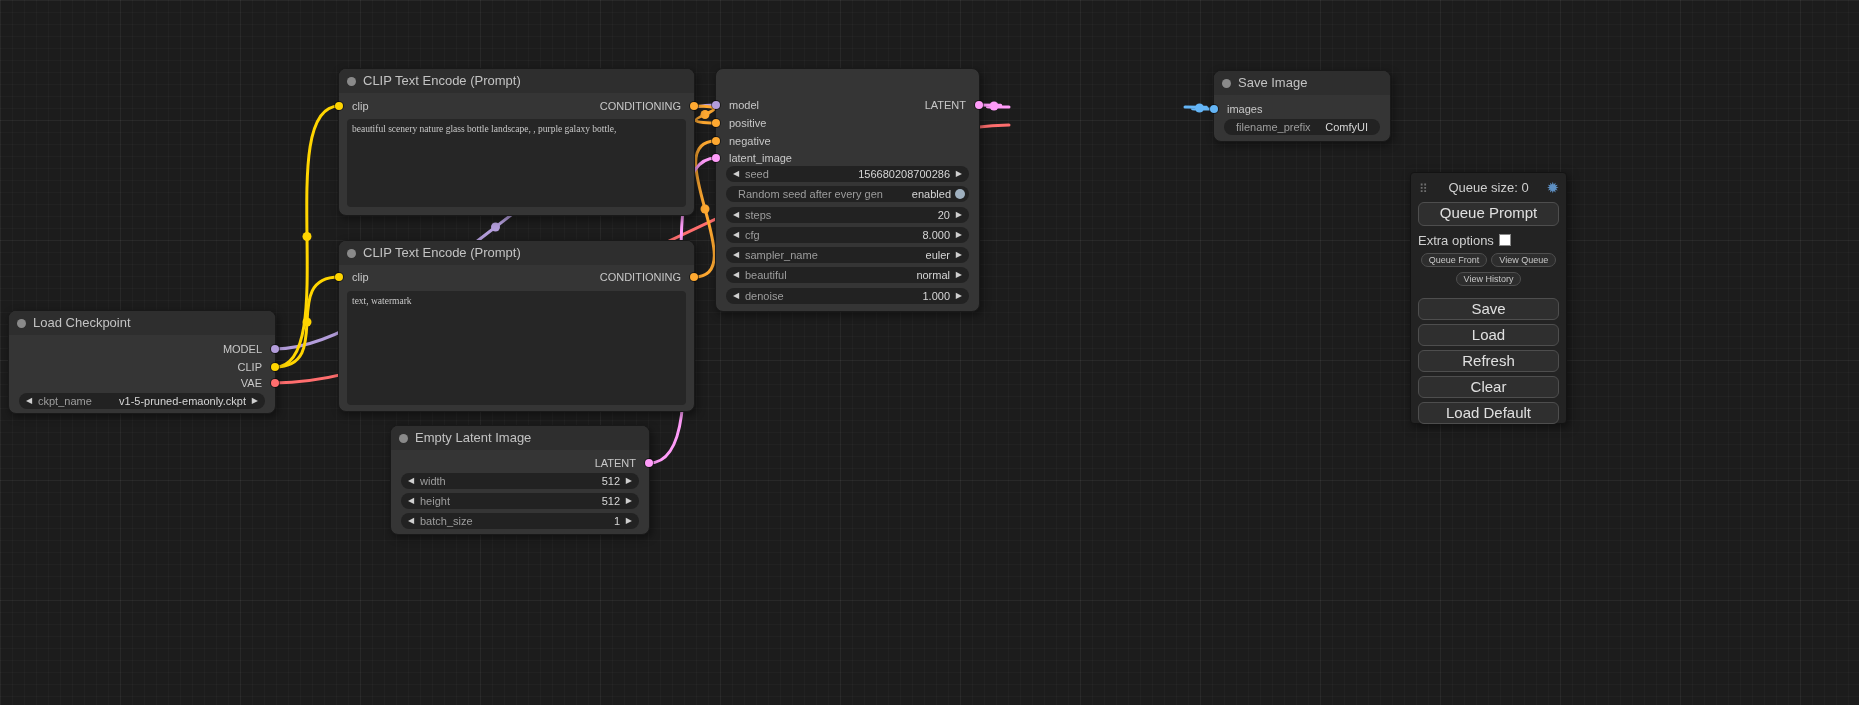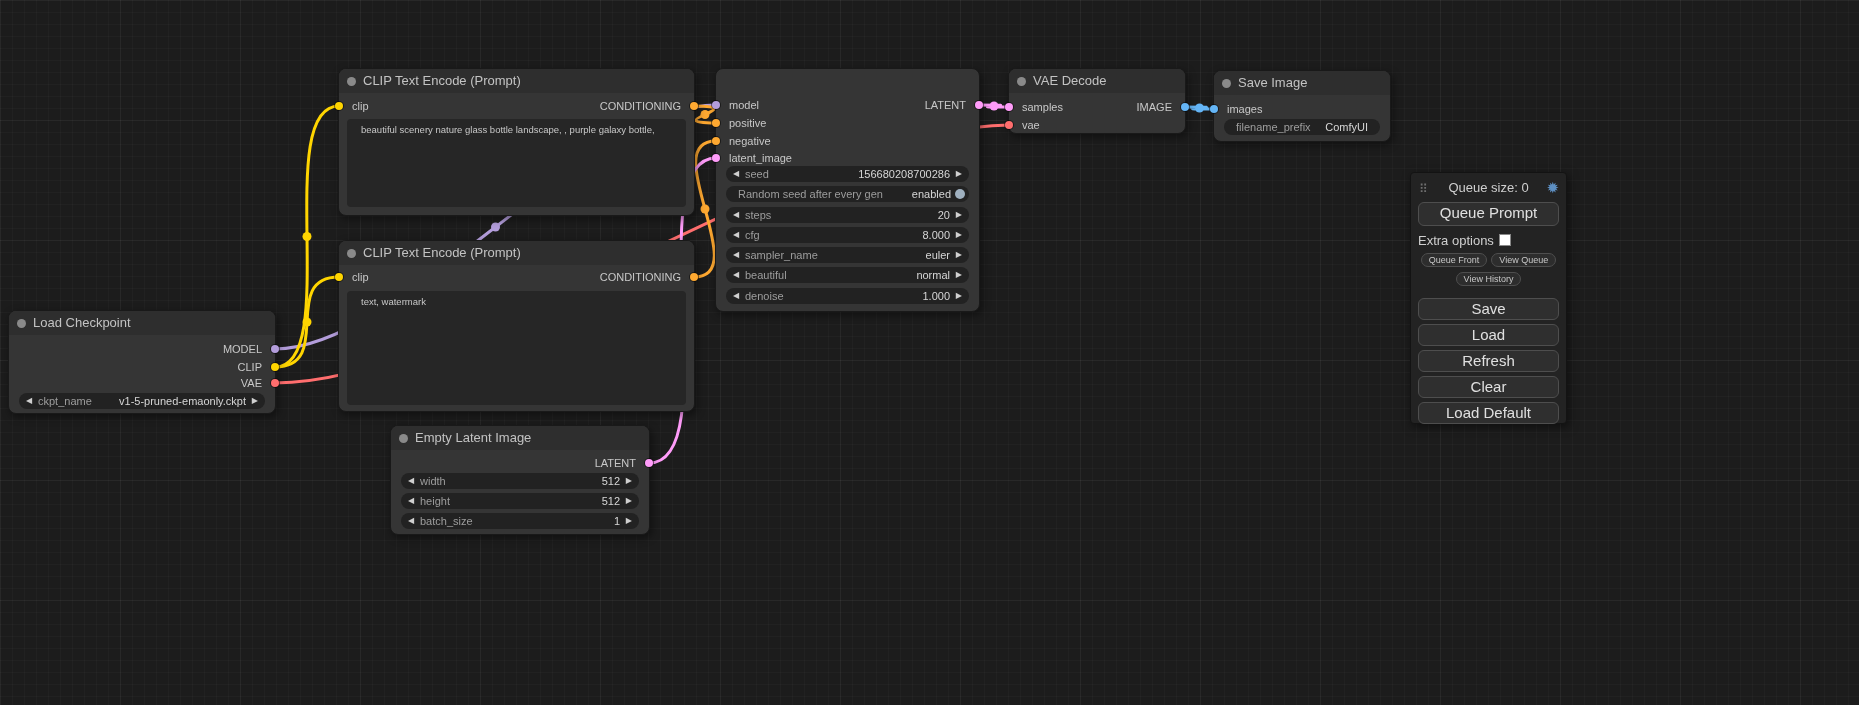--- a/index.html
+++ b/index.html
@@ -42,22 +42,22 @@
   .widget .arrow{position:absolute;font-size:8px;color:#cfcfcf;top:0;}
   .widget .arrow.left{left:7px;}
   .widget .arrow.right{right:7px;}
   .widget .wlabel{position:absolute;left:19px;color:#9d9d9d;white-space:nowrap;}
   .widget.noarrow .wlabel{left:12px;}
   .widget .wvalue{position:absolute;right:19px;color:#d6d6d6;white-space:nowrap;}
   .widget.noarrow .wvalue{right:12px;}
   .widget .toggle-dot{position:absolute;right:4px;top:3px;width:10px;height:10px;border-radius:50%;background:#9fb0bf;}
   .prompt-box{
     position:absolute;left:8px;right:8px;background:#262626;border-radius:4px;
-    font-family:Liberation Sans, sans-serif;font-size:9.5px;line-height:13px;
-    color:#c8c8c8;padding:4px 14px;box-sizing:border-box;white-space:pre-wrap;
+    font-family:Liberation Serif, serif;font-size:9.5px;line-height:13px;
+    color:#c8c8c8;padding:4px 5px;box-sizing:border-box;white-space:pre-wrap;
     overflow:hidden;
   }
   
   #menu{
     position:absolute;z-index:3;left:1410px;top:172px;width:157px;height:252px;
     background:#232323;border:1px solid #131313;border-radius:4px;
     box-shadow:2px 3px 10px rgba(0,0,0,0.5);color:#cccccc;box-sizing:border-box;
     padding:5px 7px;font-size:13px;
   }
   .menu-header{position:relative;height:20px;line-height:20px;}
@@ -249,38 +249,20 @@
       <span class="arrow right">▶</span>
     </div>
     <div class="widget" style="top:219px">
       <span class="arrow left">◀</span>
       <span class="wlabel">denoise</span>
       <span class="wvalue">1.000</span>
       <span class="arrow right">▶</span>
     </div>
   </div>
 
-  <div class="node" style="left:1008px;top:68px;width:178px;height:66px;">
-    <div class="node-title">
-      <span class="collapse-dot"></span>
-      <span class="title-text">VAE Decode</span>
-    </div>
-    <div class="slot in" style="top:30px">
-      <span class="dot" style="background-color: rgb(255, 156, 249);"></span>
-      <span class="slot-label">samples</span>
-    </div>
-    <div class="slot in" style="top:48px">
-      <span class="dot" style="background-color: rgb(255, 110, 110);"></span>
-      <span class="slot-label">vae</span>
-    </div>
-    <div class="slot out" style="top:30px">
-      <span class="slot-label">IMAGE</span>
-      <span class="dot" style="background-color: rgb(100, 181, 246);"></span>
-    </div>
-  </div>
 
   <div class="node" style="left:1213px;top:70px;width:178px;height:72px;">
     <div class="node-title">
       <span class="collapse-dot"></span>
       <span class="title-text">Save Image</span>
     </div>
     <div class="slot in" style="top:30px">
       <span class="dot" style="background-color: rgb(100, 181, 246);"></span>
       <span class="slot-label">images</span>
     </div>

